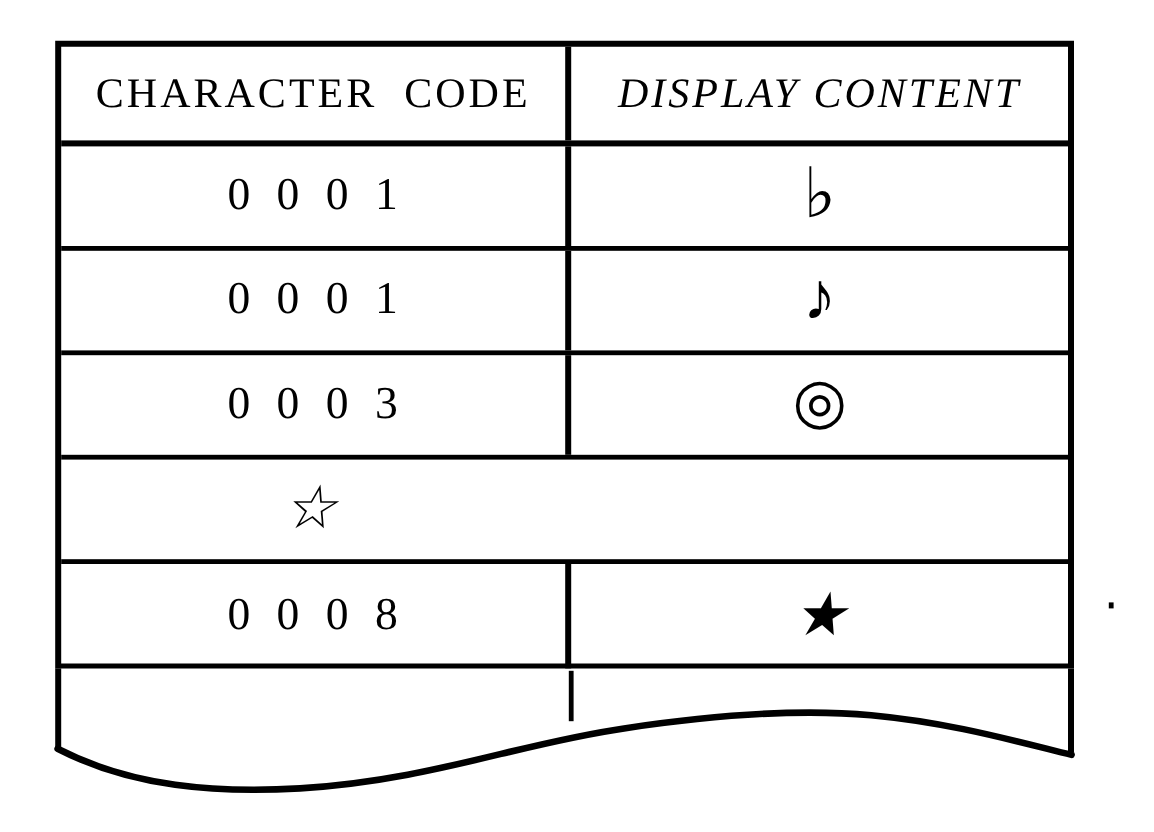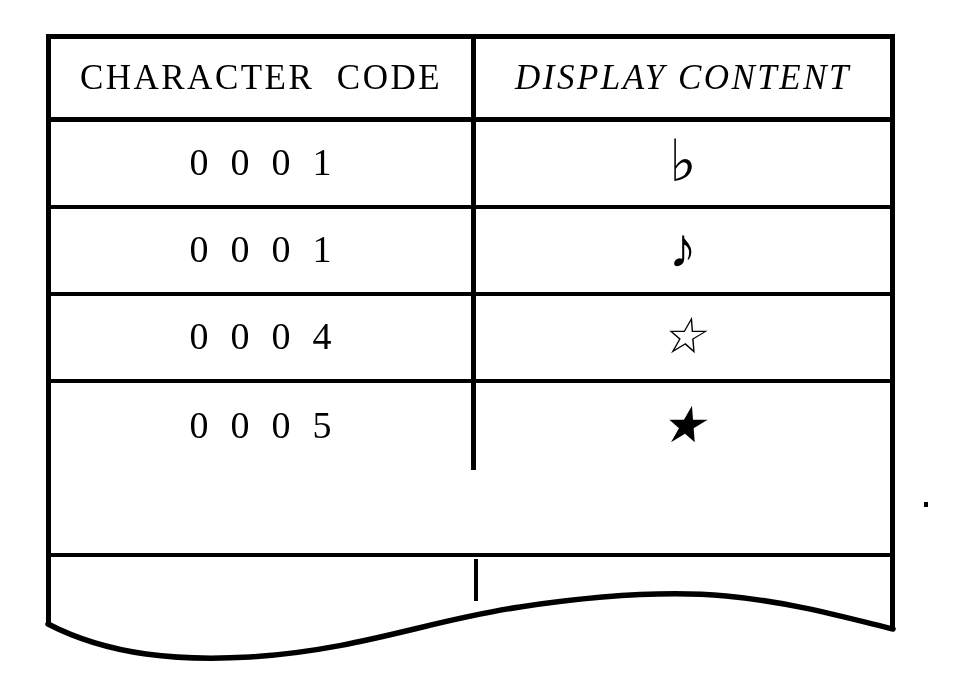--- a/index.html
+++ b/index.html
@@ -149,33 +149,38 @@
 
     <div class="trow data-row">
       <div class="cell col-code">
         <span class="code-text">0  0  0  1</span>
       </div>
       <div class="cell col-content">
         <span class="symbol eighth">♪</span>
       </div>
     </div>
 
-
-    <div class="trow data-row">
-      <div class="cell col-code">
-        <span class="code-text">0  0  0  4</span>
-      </div>
+    <div class="trow data-row">
+      <div class="cell col-code">
+        <span class="code-text">0  0  0  3</span>
+      </div>
+      <div class="cell col-content">
+        <span class="symbol bullseye">◎</span>
+      </div>
+    </div>
+
+    <div class="trow data-row">
       <div class="cell col-content">
         <span class="symbol star-open">☆</span>
       </div>
     </div>
 
     <div class="trow data-row last-data">
       <div class="cell col-code">
-        <span class="code-text">0  0  0  5</span>
+        <span class="code-text">0  0  0  8</span>
       </div>
       <div class="cell col-content">
         <span class="symbol star-full">★</span>
       </div>
     </div>
 
   </div>
 
   <svg id="torn-area" viewBox="0 0 962 693" width="962" height="693">
 

